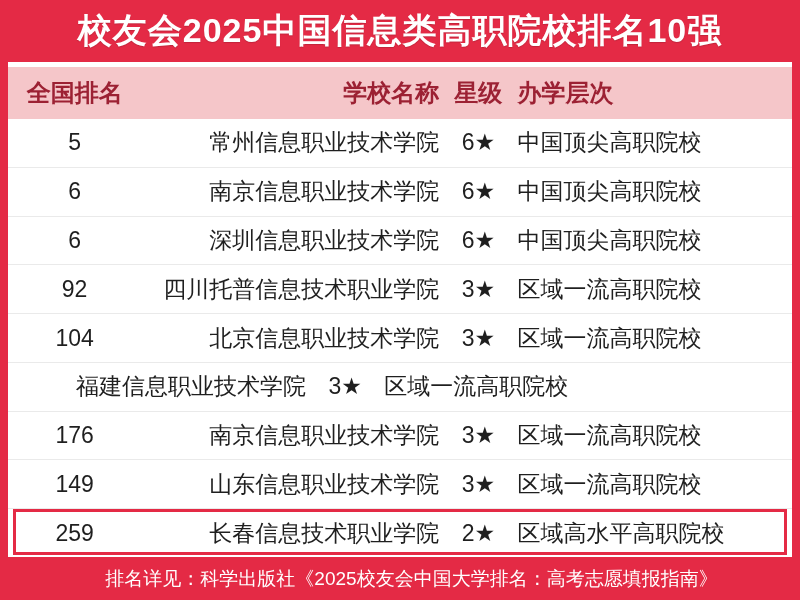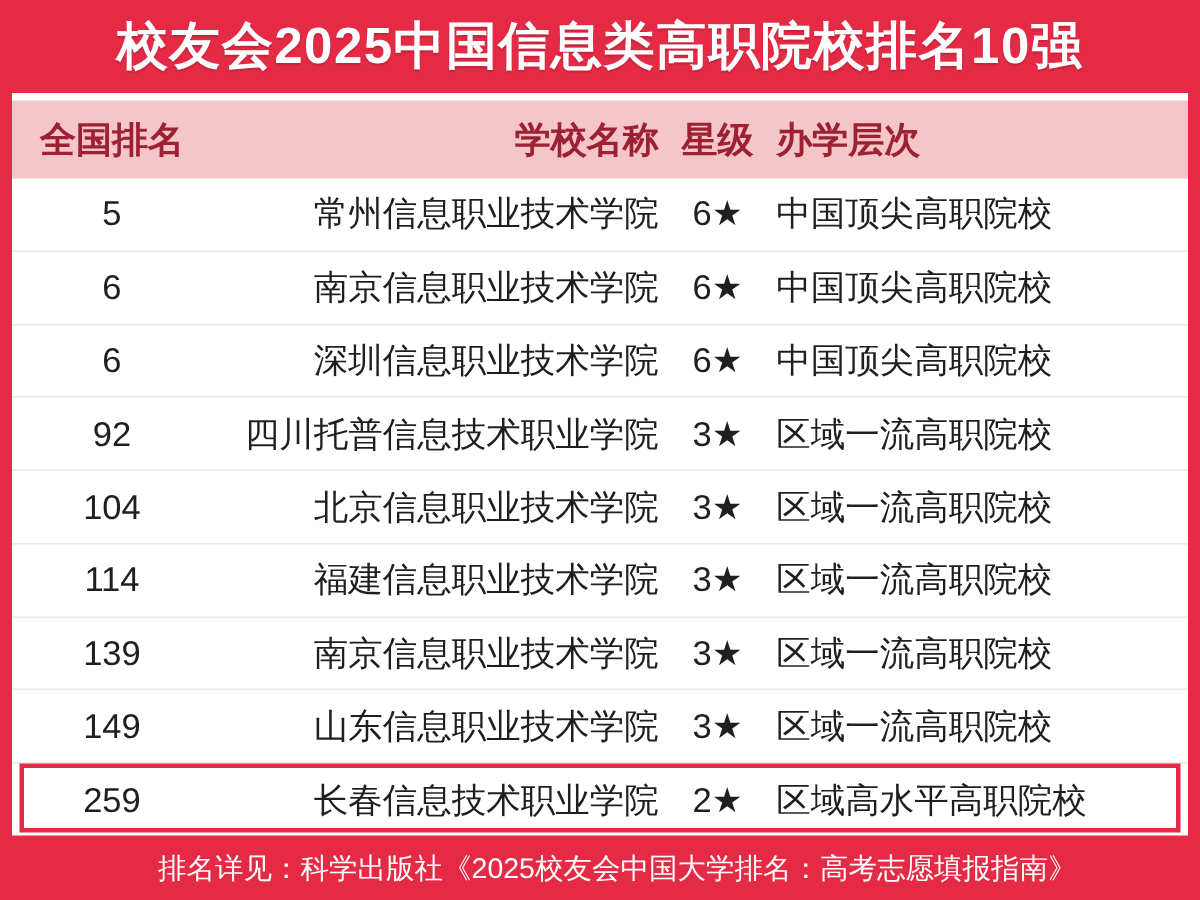--- a/index.html
+++ b/index.html
@@ -90,27 +90,26 @@
       <div class="c-star">3★</div>
       <div class="c-level">区域一流高职院校</div>
     </div>
     <div class="row">
       <div class="c-rank">104</div>
       <div class="c-school">北京信息职业技术学院</div>
       <div class="c-star">3★</div>
       <div class="c-level">区域一流高职院校</div>
     </div>
     <div class="row">
-      <div class="c-rank">114</div>
       <div class="c-school">福建信息职业技术学院</div>
       <div class="c-star">3★</div>
       <div class="c-level">区域一流高职院校</div>
     </div>
     <div class="row">
-      <div class="c-rank">139</div>
+      <div class="c-rank">176</div>
       <div class="c-school">南京信息职业技术学院</div>
       <div class="c-star">3★</div>
       <div class="c-level">区域一流高职院校</div>
     </div>
     <div class="row">
       <div class="c-rank">149</div>
       <div class="c-school">山东信息职业技术学院</div>
       <div class="c-star">3★</div>
       <div class="c-level">区域一流高职院校</div>
     </div>

